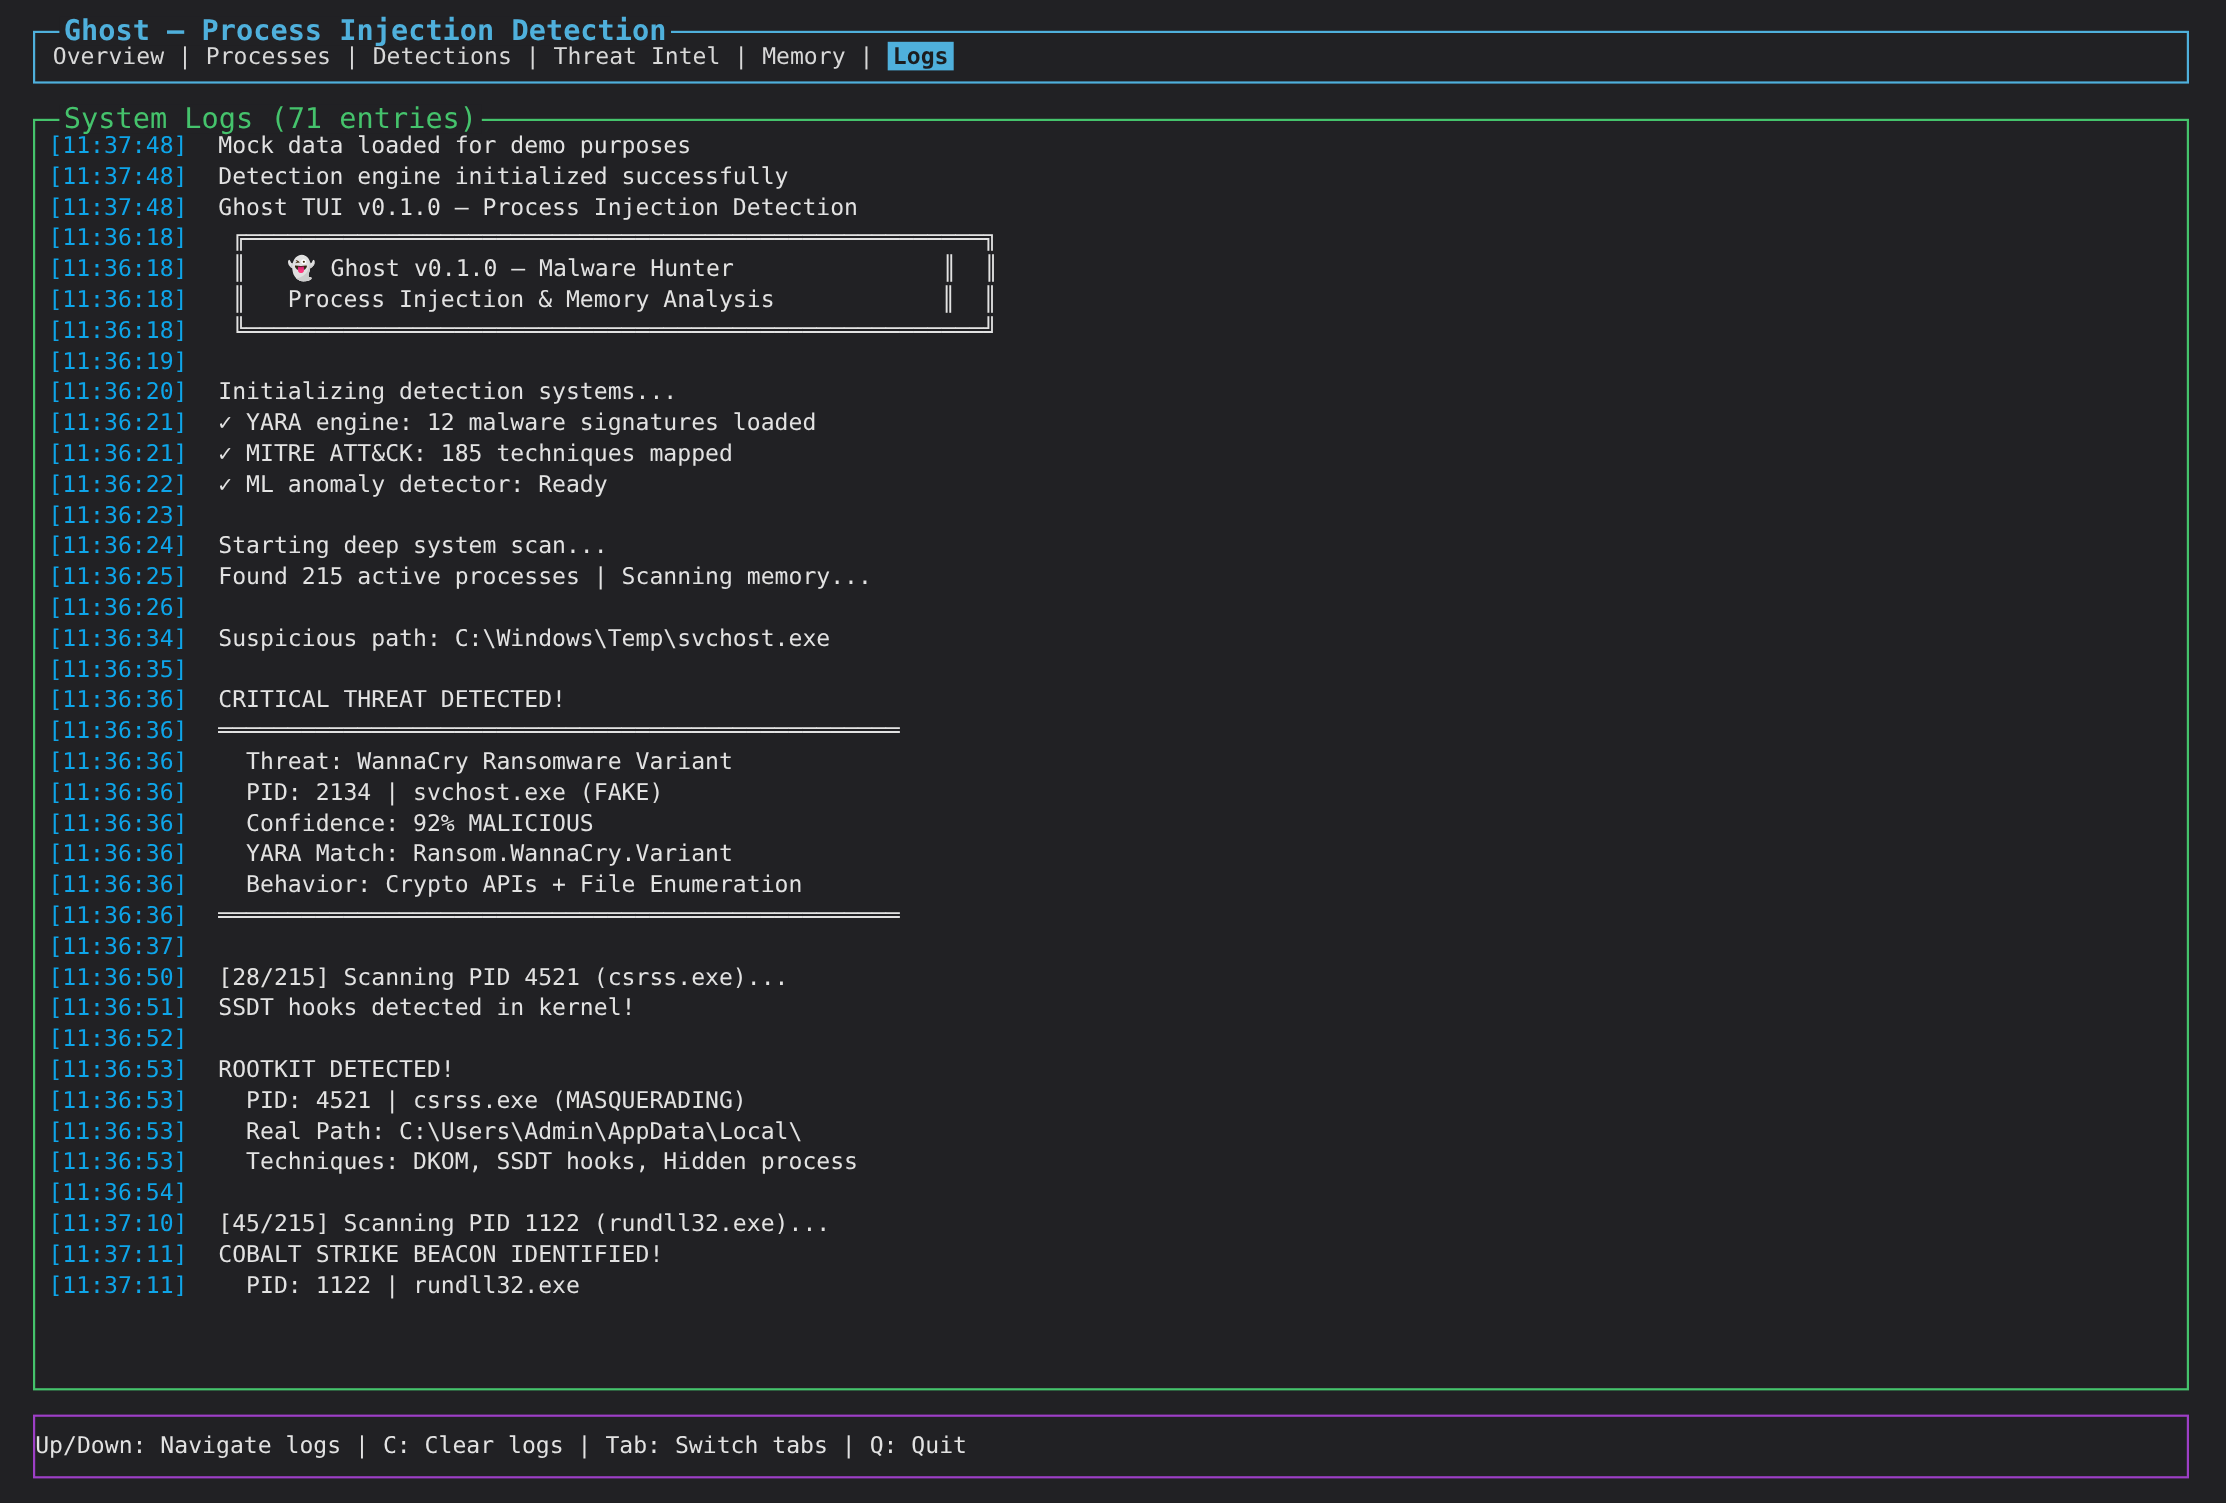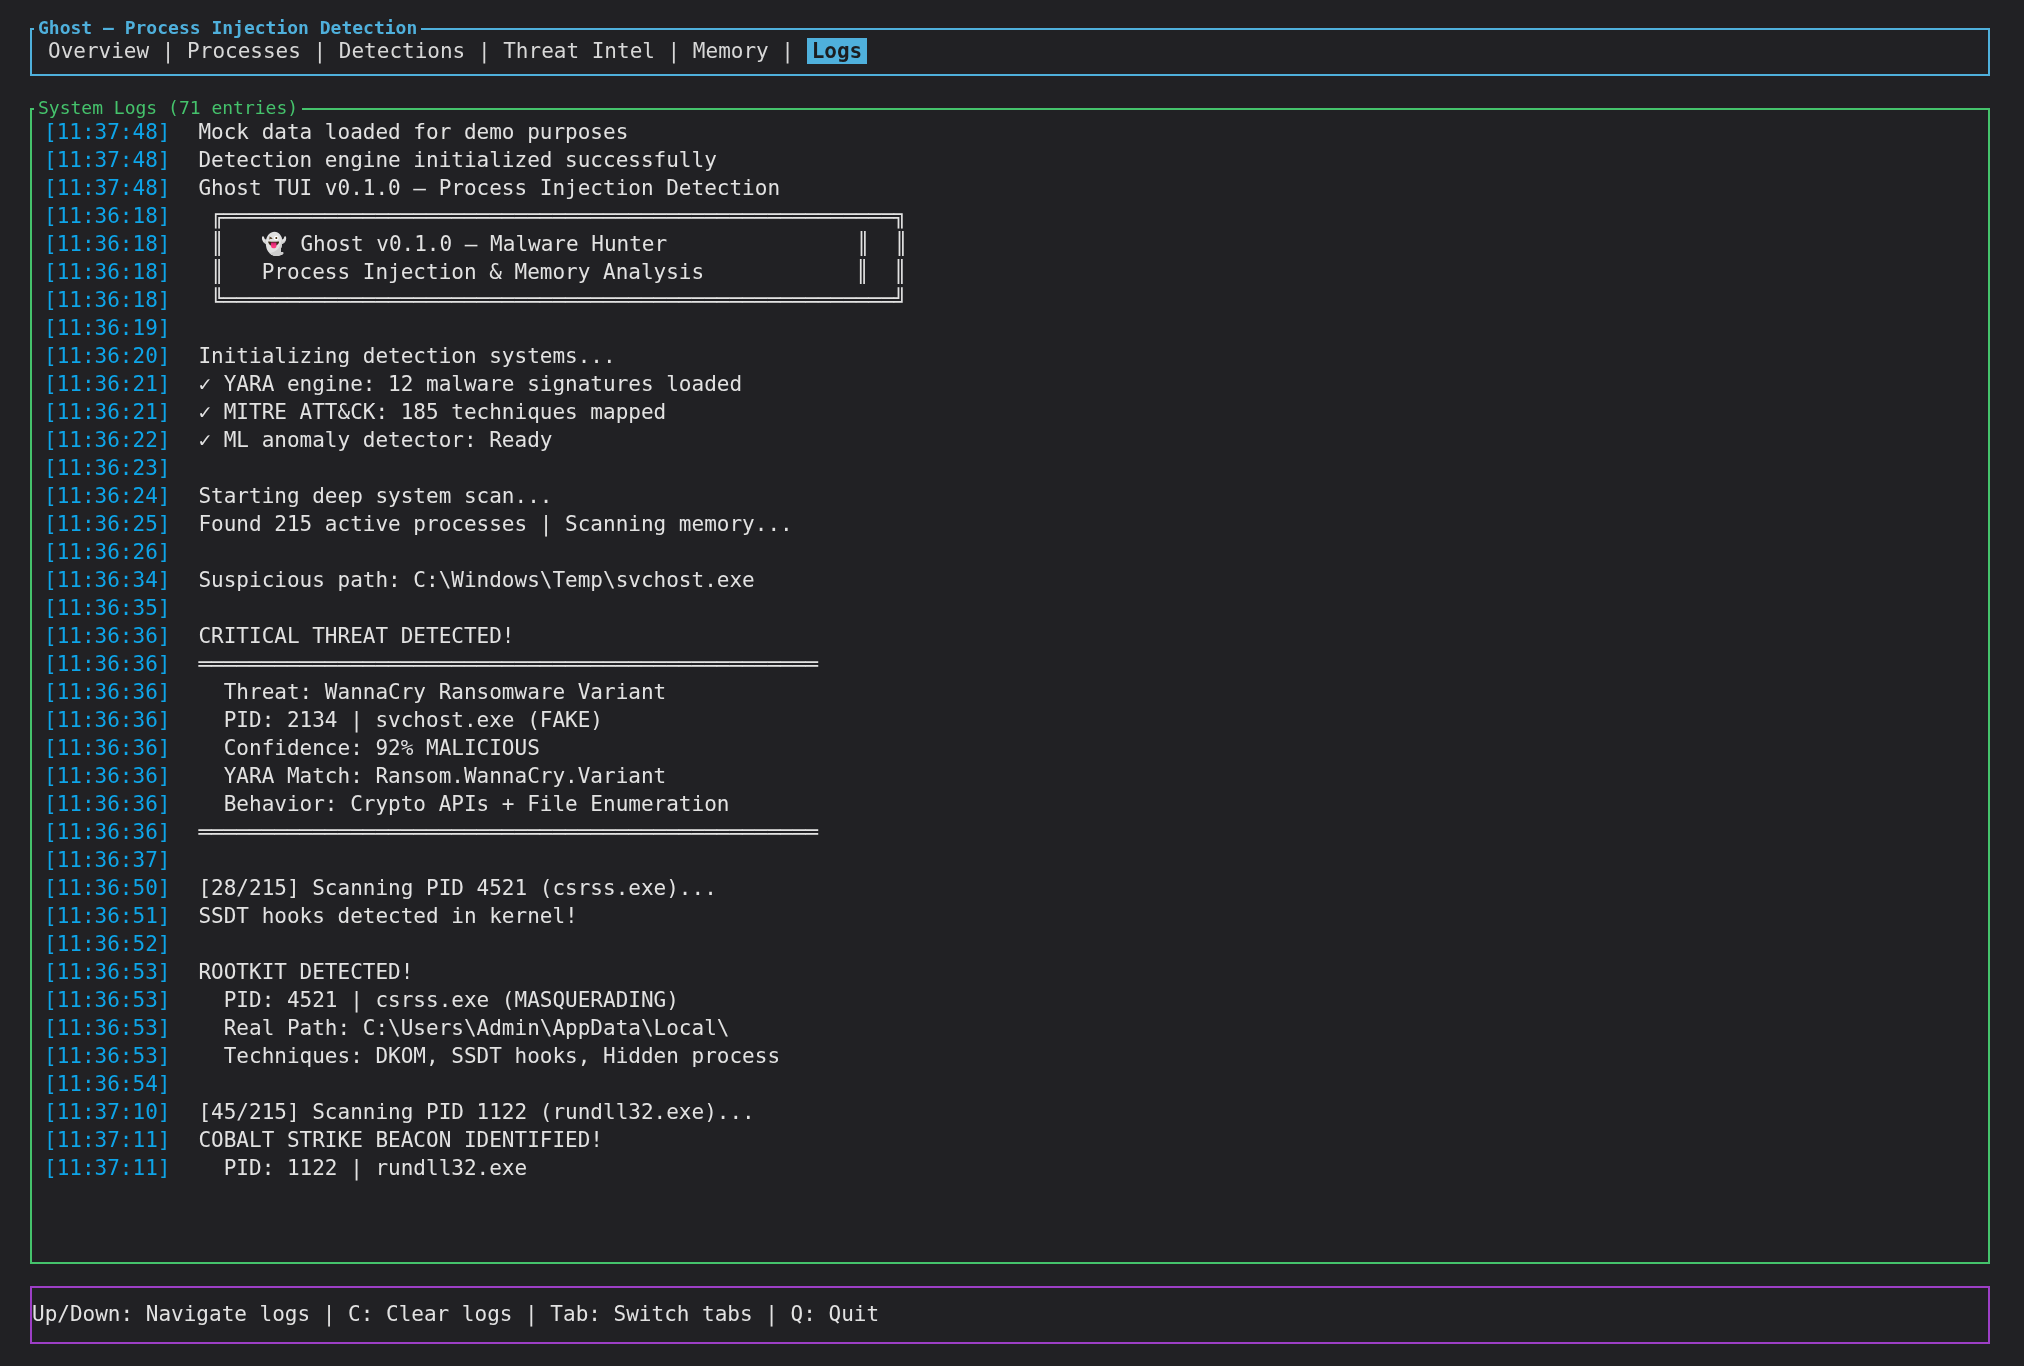--- a/index.html
+++ b/index.html
@@ -20,24 +20,24 @@
   .panel {
     position: absolute;
     left: 30px;
     right: 34px;
     box-sizing: border-box;
     background: #212124;
   }
   .panel-title {
     position: absolute;
     top: -15px;
-    left: 2px;
+    left: 22px;
     background: #212124;
     padding: 0 4px;
-    font-size: 18px;
+    font-size: 26px;
     line-height: 26px;
     white-space: pre;
   }
   
   .tabs-panel {
     top: 28px;
     height: 48px;
     border: 2px solid #4fb0dc;
   }
   .tabs-panel .panel-title { color: #4fb0dc; font-weight: bold; }

